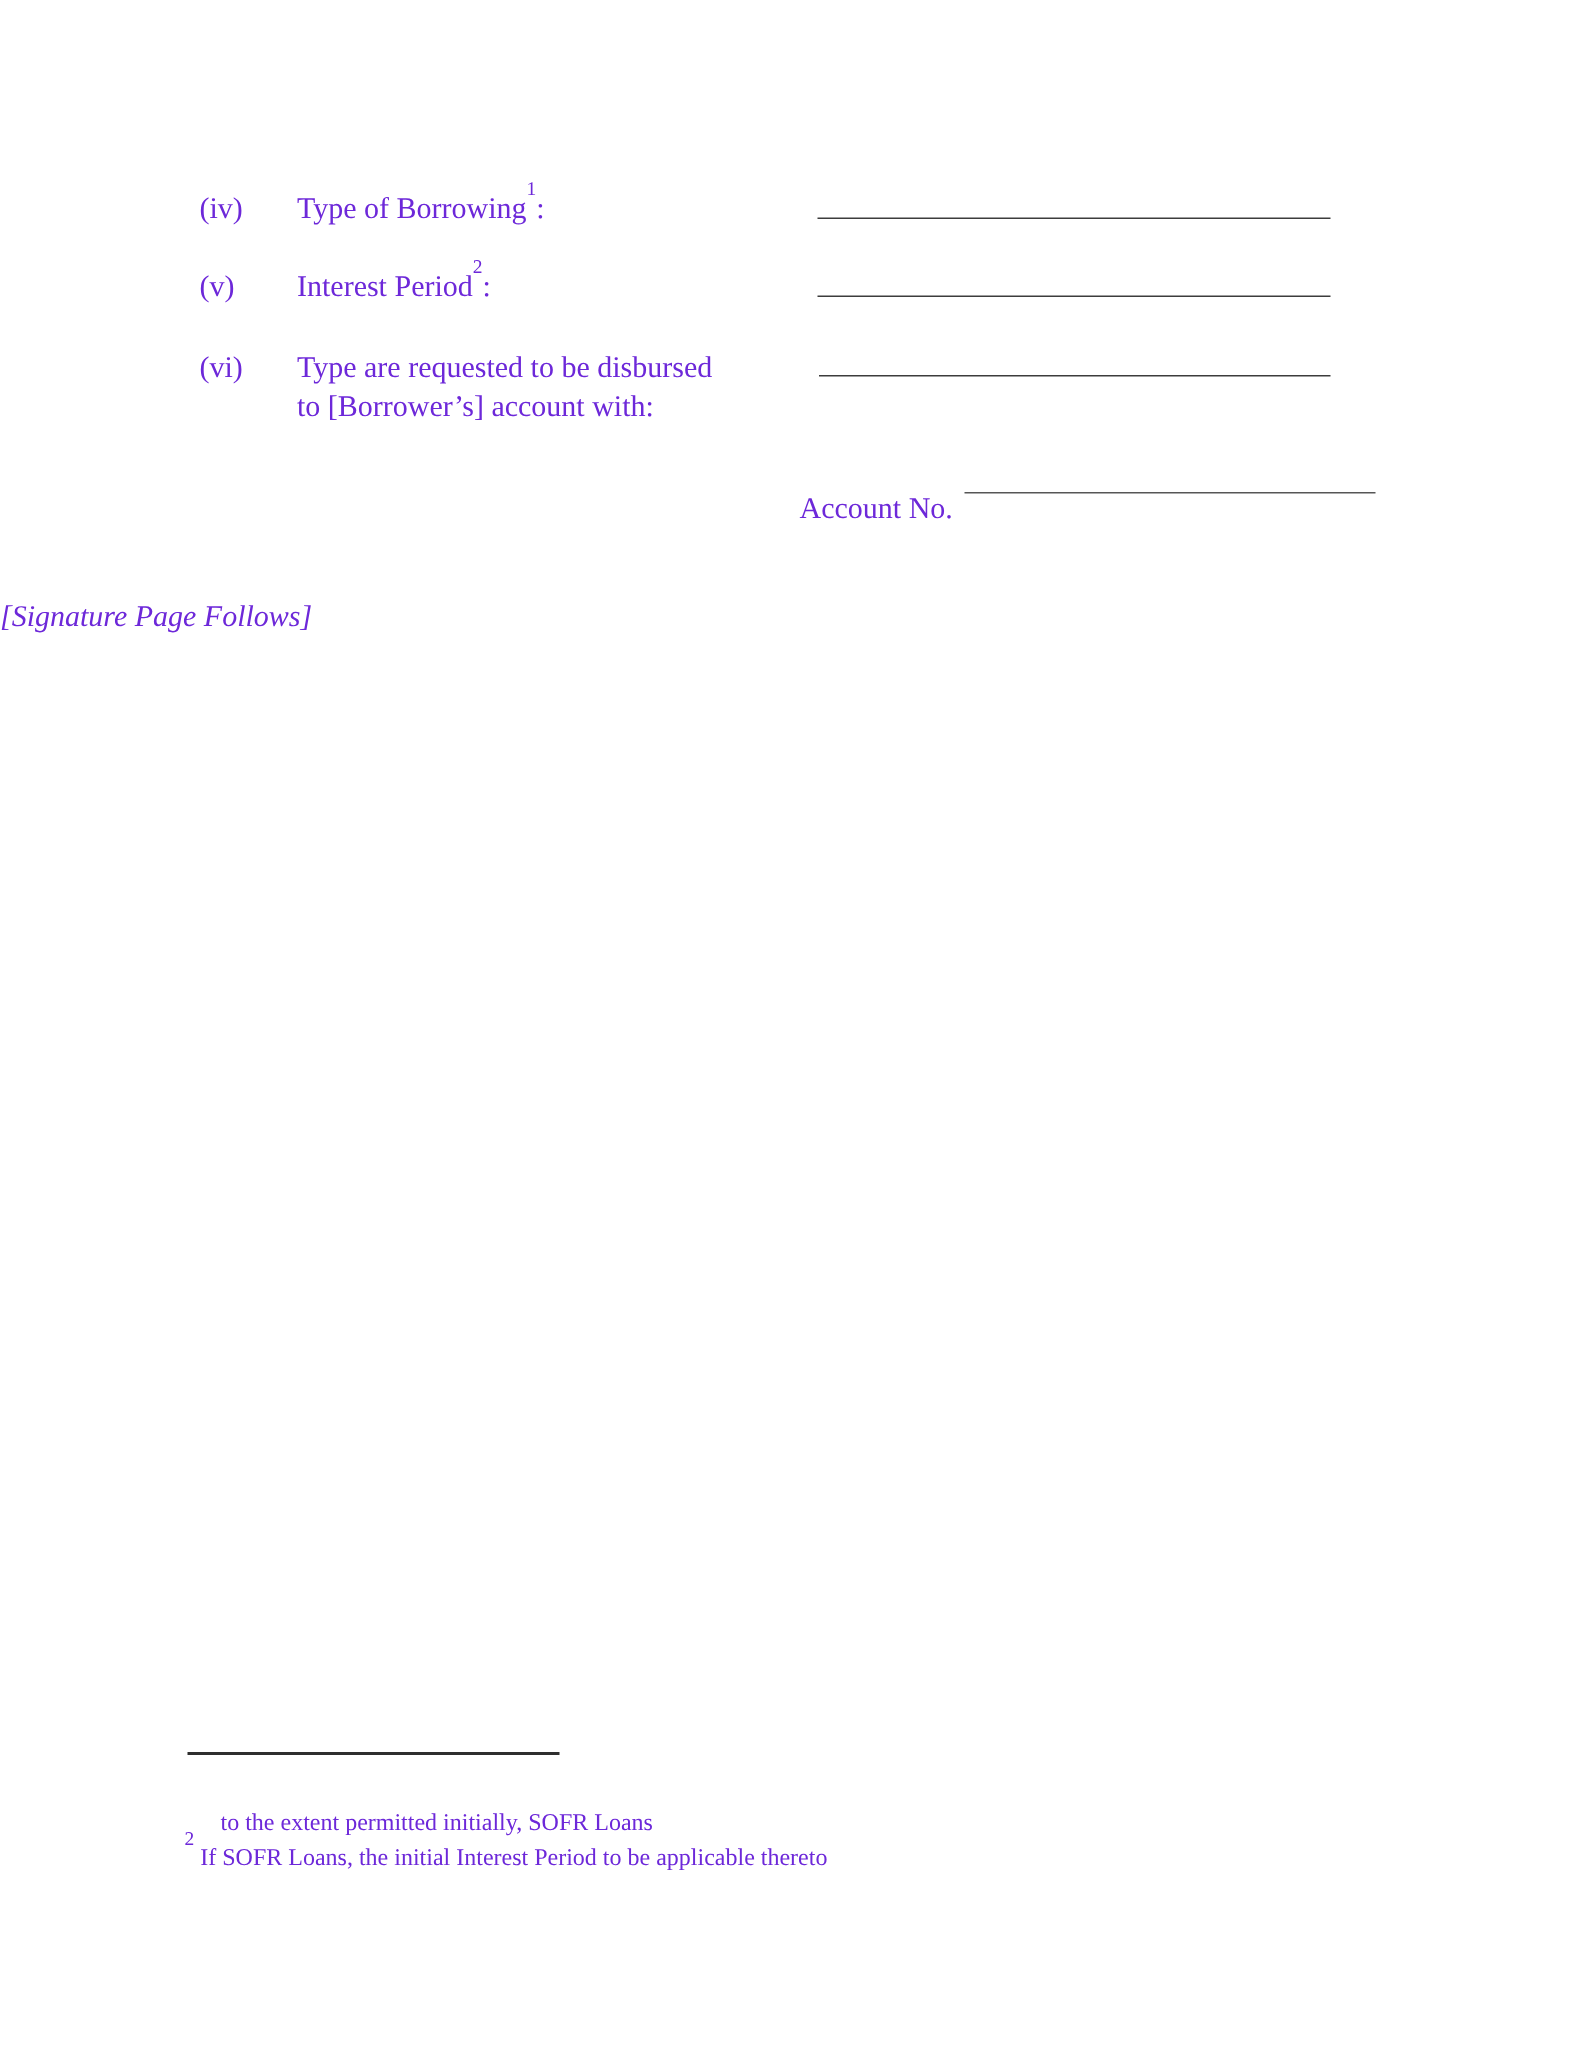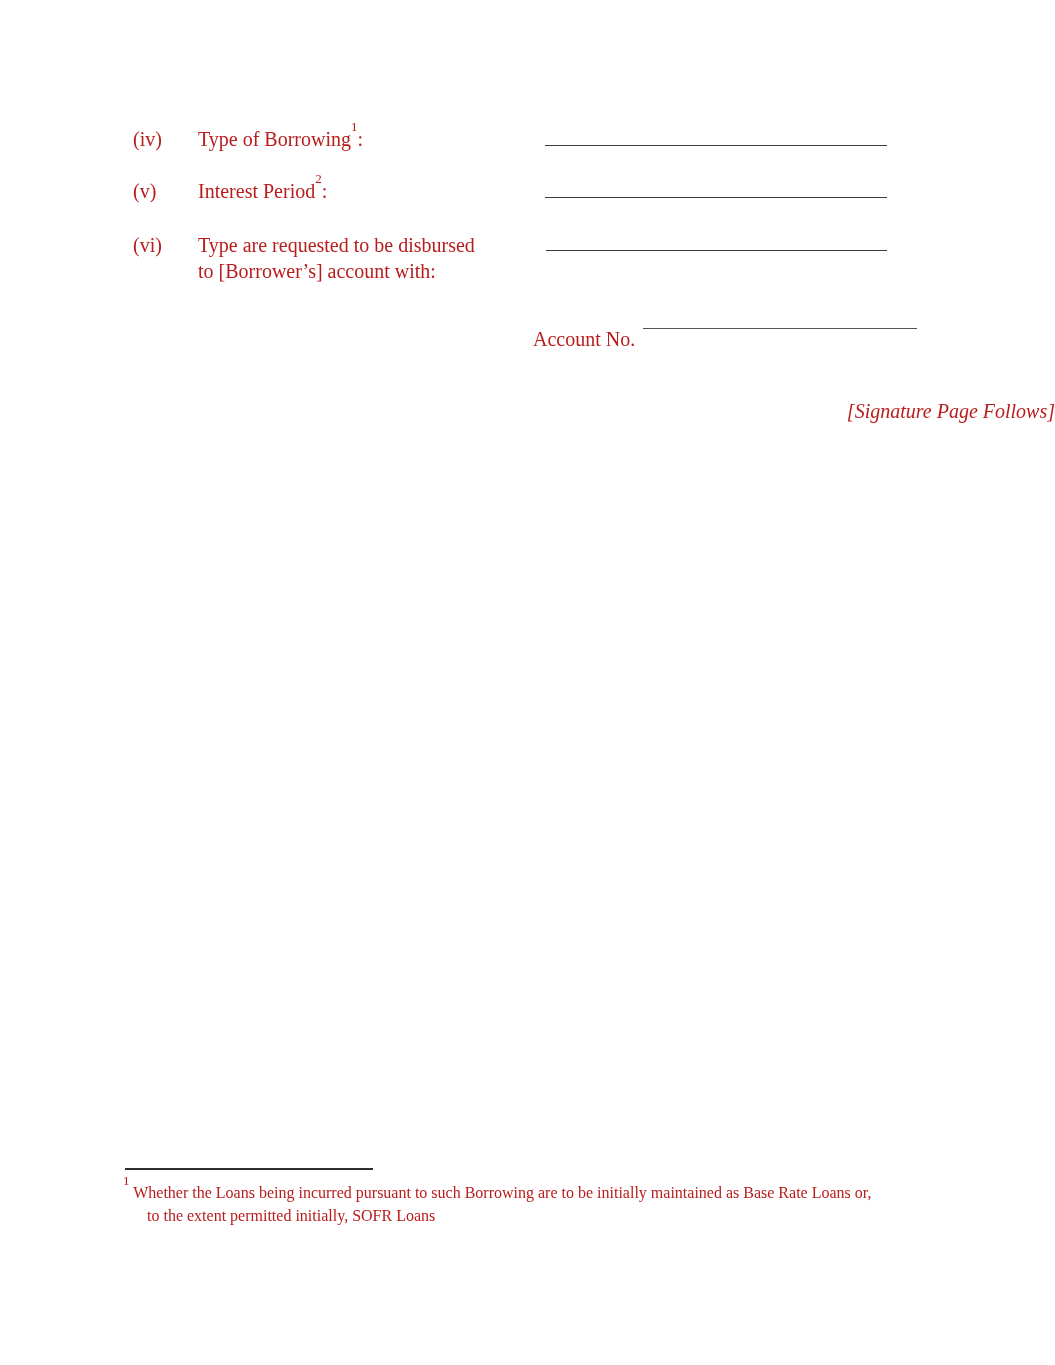--- a/index.html
+++ b/index.html
@@ -3,21 +3,21 @@
 <meta charset="utf-8">
 <style>
   * { margin: 0; padding: 0; box-sizing: border-box; }
   html, body { background: #ffffff; }
   .page {
     position: relative;
     width: 1055px;
     height: 1365px;
     background: #ffffff;
     font-family: "Liberation Serif", serif;
-    color: #b91c1c;
+    color: #6d28d9;
     overflow: hidden;
   }
   .marker {
     position: absolute;
     left: 133px;
     font-size: 20px;
     line-height: 26px;
     white-space: nowrap;
   }
   .label {
@@ -46,21 +46,21 @@
     font-size: 20px;
     line-height: 26px;
     white-space: nowrap;
     margin-top: 16px;
   }
   .signature-note {
     position: absolute;
     left: 0;
     top: 398px;
     width: 1055px;
-    text-align: right;
+    text-align: left;
     font-style: italic;
     font-size: 20px;
     line-height: 26px;
   }
   .fn-separator {
     position: absolute;
     left: 125px;
     top: 1168px;
     width: 248px;
     height: 0;
@@ -95,17 +95,17 @@
   </div>
   <div class="fill-line" style="left:546px; top:250px; width:341px;"></div>
 
   <div class="account-label">Account No.</div>
   <div class="fill-line" style="left:643px; top:328px; width:274px; border-top-color:#565656;"></div>
 
   <div class="signature-note">[Signature Page Follows]</div>
 
   <div class="fn-separator"></div>
 
-  <div class="fn-line" style="top:1181px"><sup class="fn-ref">1</sup> <span>Whether the Loans being incurred pursuant to such Borrowing are to be initially maintained as Base Rate Loans or,</span></div>
   <div class="fn-line fn-cont" style="top:1204px"><span>to the extent permitted initially, SOFR Loans</span></div>
 
+  <div class="fn-line" style="top:1227px"><sup class="fn-ref">2</sup>&nbsp;<span>If SOFR Loans, the initial Interest Period to be applicable thereto</span></div>
 
 </div>
 
 </body></html>

